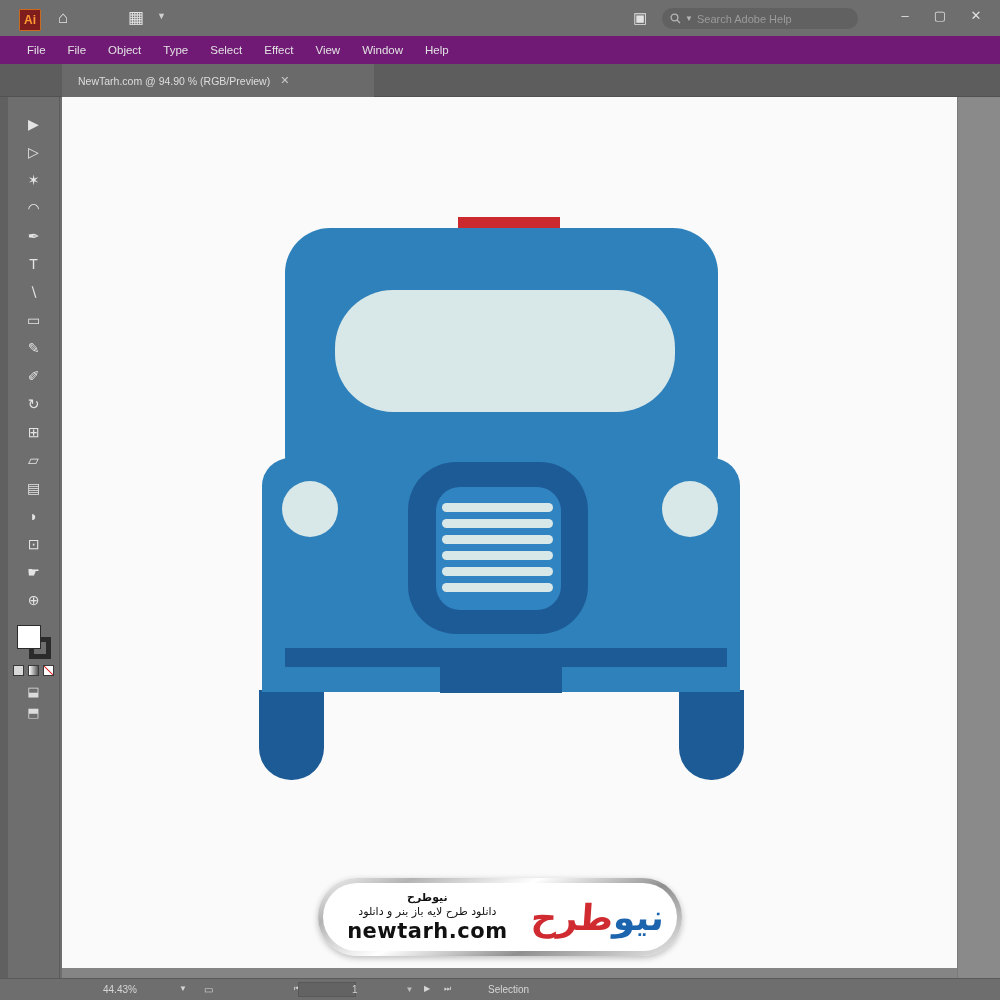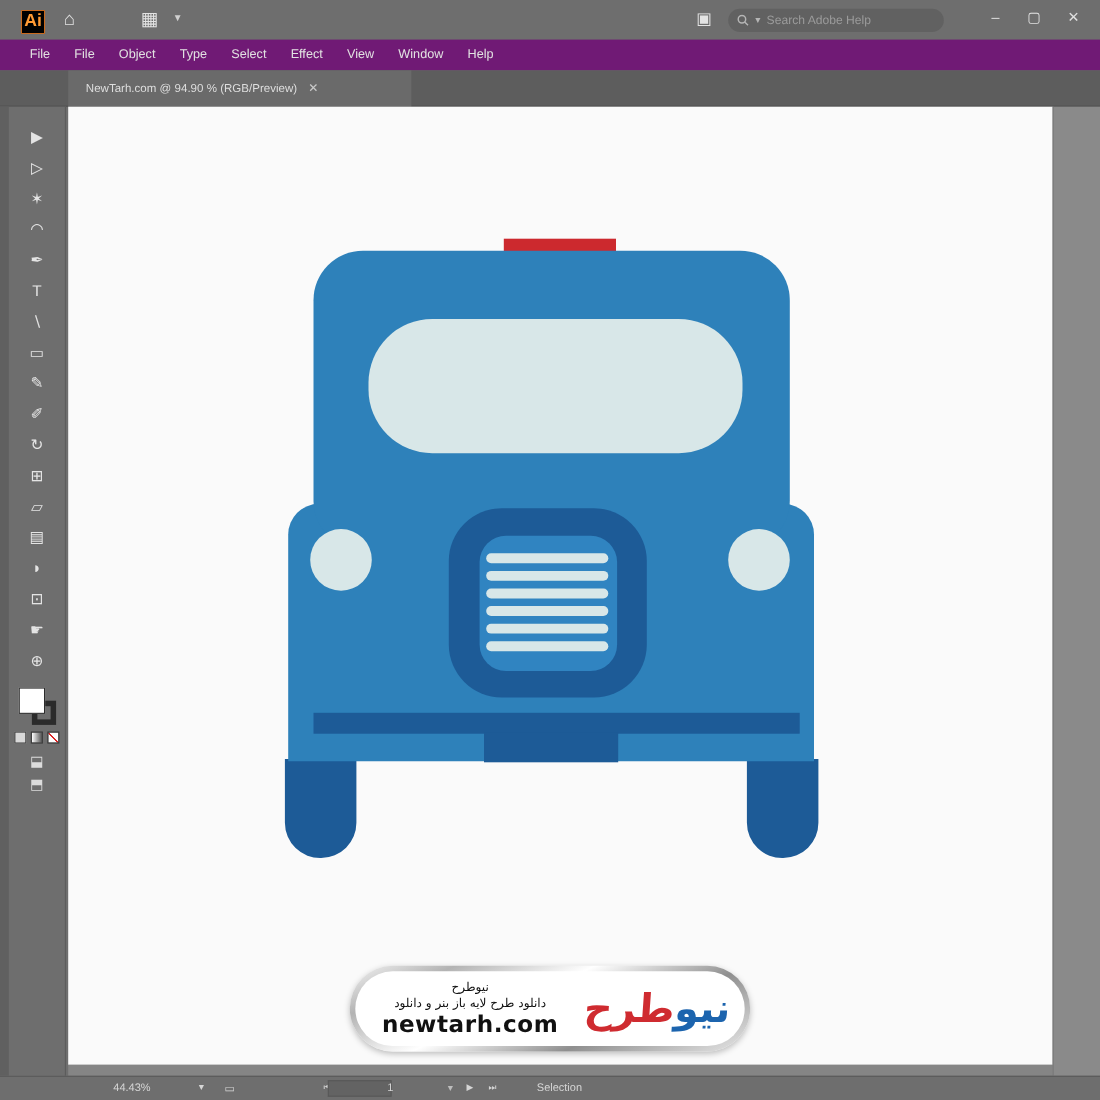--- a/index.html
+++ b/index.html
@@ -3,22 +3,22 @@
 <meta charset="utf-8">
 <style>
   * { margin:0; padding:0; box-sizing:border-box; }
   html,body { width:1000px; height:1000px; overflow:hidden;
     font-family:"Liberation Sans", sans-serif; background:#6e6e6e; }
 
   
   .titlebar { position:absolute; left:0; top:0; width:1000px; height:36px;
     background:#6e6e6e; display:flex; align-items:center; }
   .ai-logo { position:absolute; left:19px; top:9px; width:22px; height:22px;
-    background:#000000; border:1px solid #c96a1e; border-radius:1px;
-    color:#ff9a33; font-size:16px; font-weight:bold; display:flex;
+    background:#7f1d1d; border:1px solid #c96a1e; border-radius:1px;
+    color:#ff9a33; font-size:12px; font-weight:bold; display:flex;
     align-items:center; justify-content:center; }
   .tb-icon { position:absolute; top:6px; color:#e3e3e3; font-size:17px; line-height:24px; }
   .home-icon { left:58px; }
   .workspace-icon { left:128px; }
   .tb-caret { position:absolute; left:157px; top:11px; color:#d0d0d0; font-size:9px; }
   .arrange-icon { left:633px; font-size:15px; }
   .searchbox { position:absolute; left:662px; top:8px; width:196px; height:21px;
     background:#616161; border-radius:11px; display:flex; align-items:center;
     padding:0 8px; gap:4px; }
   .searchbox svg { flex:0 0 auto; }
@@ -91,21 +91,21 @@
 
   
   .wm { position:absolute; left:256px; top:781px; width:364px; height:78px;
     border-radius:40px; padding:5px;
     background:linear-gradient(155deg,#f5f5f5 0%,#b3b3b3 18%,#ffffff 42%,#8f8f8f 68%,#e8e8e8 100%);
     box-shadow:0 2px 6px rgba(0,0,0,0.25); }
   .wm-inner { width:100%; height:100%; background:#ffffff; border-radius:35px;
     display:flex; flex-direction:row; align-items:center; overflow:hidden; }
   .wm-text { flex:1 1 55%; display:flex; flex-direction:column; align-items:center;
     justify-content:center; direction:rtl; color:#111; padding-left:14px; }
-  .wm-line1 { font-size:11px; font-weight:normal; font-family:"DejaVu Sans",sans-serif; }
+  .wm-line1 { font-size:11px; font-weight:bold; font-family:"DejaVu Sans",sans-serif; }
   .wm-line2 { font-size:11px; font-family:"DejaVu Sans",sans-serif; margin-top:1px; }
   .wm-line3 { font-size:21px; font-weight:bold; direction:ltr; letter-spacing:0.5px;
     font-family:"DejaVu Sans",sans-serif; margin-top:1px; }
   .wm-logo { flex:0 0 45%; display:flex; align-items:center; justify-content:center;
     direction:rtl; font-family:"DejaVu Sans",sans-serif; font-weight:bold;
     font-size:36px; transform:skewX(-4deg); }
 </style>
 </head>
 <body>
 

